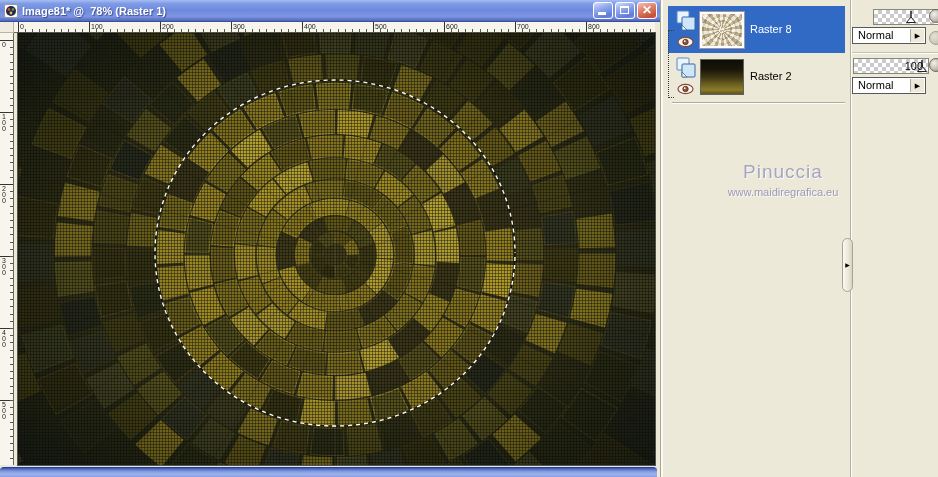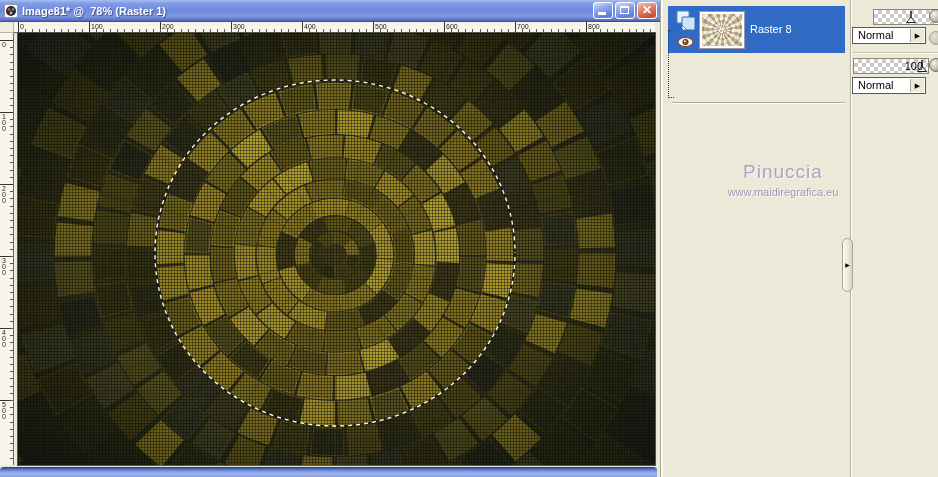--- a/index.html
+++ b/index.html
@@ -773,20 +773,36 @@
       <svg class="eye-icon" width="17" height="12" viewBox="0 0 17 12">
         <ellipse cx="8.5" cy="6" rx="7.5" ry="4.6" fill="#fdf6ee" stroke="#8a4a3a" stroke-width="1.2"></ellipse>
         <circle cx="8.5" cy="6" r="2.7" fill="#8a5a30" stroke="#4a2418" stroke-width="0.8"></circle>
         <circle cx="7.7" cy="5.2" r="0.9" fill="#fff"></circle>
       </svg>
     </div>
     <div class="layer-thumb thumb-kaleido"></div>
     <div class="layer-label">Raster 8</div>
   </div>
 
+  <div class="layer-row" style="top:53px;">
+    <div class="layer-icons">
+      <svg class="pages-icon" width="21" height="22" viewBox="0 0 21 22">
+        <rect x="1" y="1" width="12" height="12" rx="1" fill="#eaf4fd" stroke="#5b86c5"></rect>
+        <rect x="6" y="7" width="13" height="13" rx="1" fill="#cfe5f8" stroke="#39699f"></rect>
+        <path d="M6 20 L11 20 L6 15 Z" fill="#f4fafe" stroke="#39699f" stroke-width="0.8"></path>
+      </svg>
+      <svg class="eye-icon" width="17" height="12" viewBox="0 0 17 12">
+        <ellipse cx="8.5" cy="6" rx="7.5" ry="4.6" fill="#fdf6ee" stroke="#8a4a3a" stroke-width="1.2"></ellipse>
+        <circle cx="8.5" cy="6" r="2.7" fill="#8a5a30" stroke="#4a2418" stroke-width="0.8"></circle>
+        <circle cx="7.7" cy="5.2" r="0.9" fill="#fff"></circle>
+      </svg>
+    </div>
+    <div class="layer-thumb thumb-gradient"></div>
+    <div class="layer-label">Raster 2</div>
+  </div>
 
   <div class="group-bracket"></div>
   <div class="list-separator"></div>
 
   <div class="watermark">
     <div class="wm-name">Pinuccia</div>
     <div class="wm-url">www.maidiregrafica.eu</div>
   </div>
 
   <div class="divider-line"></div>

